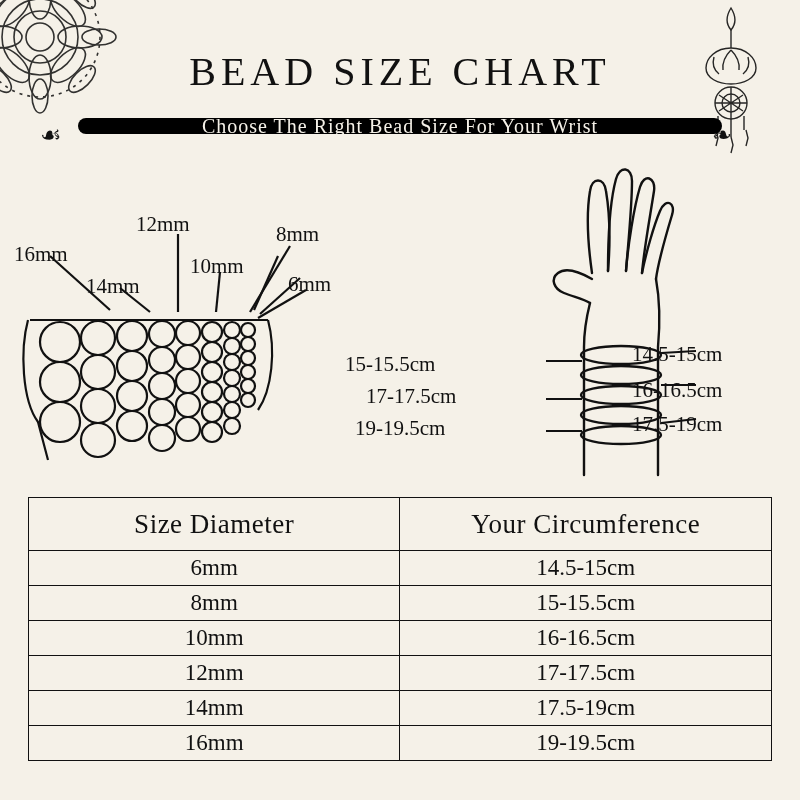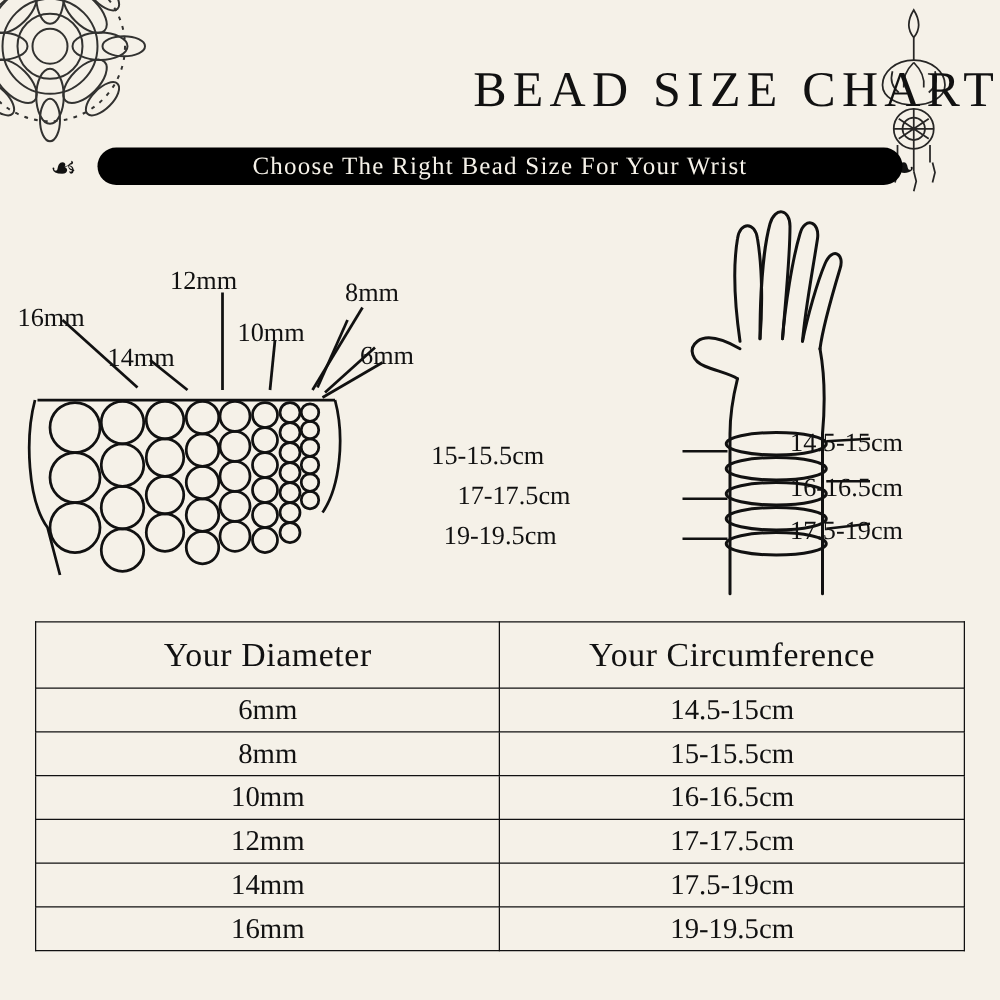--- a/index.html
+++ b/index.html
@@ -9,30 +9,30 @@
     font-family:"Liberation Serif", serif;
     color:#111;
     position:relative;
     overflow:hidden;
   }
   .page{position:absolute;inset:0;}
 
   
   .title{
     position:absolute;top:48px;left:0;width:800px;
-    text-align:right;
+    text-align:center;
     font-size:40px;
     letter-spacing:5px;
     font-weight:400;
   }
   .subtitle-wrap{
     position:absolute;top:118px;left:78px;width:644px;height:34px;
   }
   .subtitle{
-    position:absolute;left:0;top:0;width:644px;height:30px;
+    position:absolute;left:0;top:0;width:644px;height:16px;
     background:#000;border-radius:17px;
     color:#f5f1e8;
     font-size:20px;
     letter-spacing:1px;
     display:flex;align-items:center;justify-content:center;
     box-sizing:border-box;
   }
   .flourish{
     position:absolute;top:120px;font-size:24px;color:#111;
     line-height:30px;
@@ -253,21 +253,21 @@
     <div class="dlabel" style="left:632px;top:252px;">17.5-19cm</div>
   </div>
 
   <table class="table">
     <colgroup>
         <col class="c1">
         <col class="c2">
       </colgroup>
     <thead>
       <tr>
-        <th>Your Diameter</th>
+        <th>Size Diameter</th>
         <th>Your Circumference</th>
       </tr>
     </thead>
     <tbody>
       <tr>
         <td>6mm</td>
         <td>14.5-15cm</td>
       </tr>
       <tr>
         <td>8mm</td>

